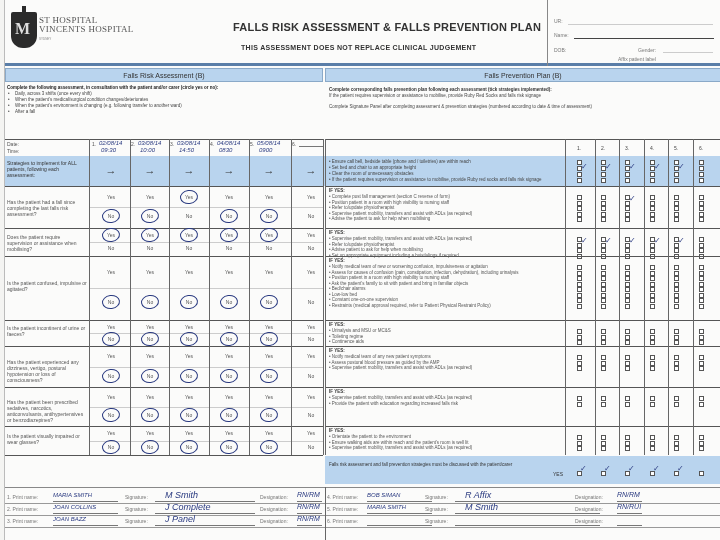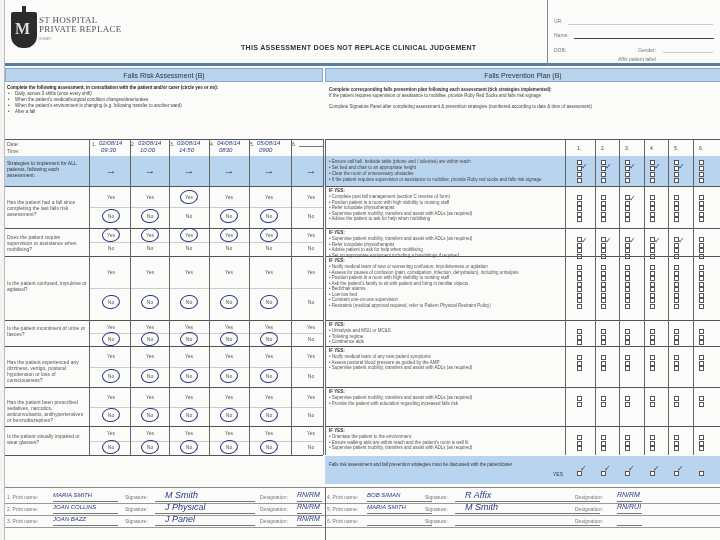--- a/index.html
+++ b/index.html
@@ -46,23 +46,24 @@
 </style>
 </head>
 <body>
 
 <div class="page">
 
   <div class="hdr">
     <div class="logo"></div>
     <div class="logo-text">
       <div>ST HOSPITAL</div>
-      <div>PRIVATE REPLACE</div>
+      <div>VINCENTS HOSPITAL</div>
     </div>
     <div class="logo-sub">SYDNEY</div>
+    <div class="title">FALLS RISK ASSESSMENT &amp; FALLS PREVENTION PLAN</div>
     <div class="subtitle">THIS ASSESSMENT DOES NOT REPLACE CLINICAL JUDGEMENT</div>
 
     <div class="pt-box">
       <div class="pt-row" style="top:18px">UR:</div>
       <div class="pt-line" style="left:20px;top:24px;width:145px"></div>
       <div class="pt-row" style="top:32px">Name:</div>
       <div class="pt-line" style="left:26px;top:38px;width:140px;background:#444"></div>
       <div class="pt-row" style="top:47px">DOB:</div>
       <div class="pt-row" style="left:90px;top:47px">Gender:</div>
       <div class="pt-line" style="left:115px;top:52px;width:50px"></div>
@@ -554,21 +555,21 @@
     <div class="hand" style="left:160px;top:490px;font-size:9px">M Smith</div>
     <div class="sig" style="left:255px;top:494px">Designation:</div>
     <div class="sigline" style="left:292px;top:501px;width:25px"></div>
     <div class="hand" style="left:292px;top:491px;font-size:7px">RN/RM</div>
     <div class="pt-line" style="left:0px;top:503px;width:320px;background:#999"></div>
     <div class="sig" style="left:2px;top:506px">2. Print name:</div>
     <div class="sigline" style="left:48px;top:513px;width:65px"></div>
     <div class="hand" style="left:48px;top:504px">JOAN COLLINS</div>
     <div class="sig" style="left:120px;top:506px">Signature:</div>
     <div class="sigline" style="left:150px;top:513px;width:100px"></div>
-    <div class="hand" style="left:160px;top:502px;font-size:9px">J Physical</div>
+    <div class="hand" style="left:160px;top:502px;font-size:9px">J Complete</div>
     <div class="sig" style="left:255px;top:506px">Designation:</div>
     <div class="sigline" style="left:292px;top:513px;width:25px"></div>
     <div class="hand" style="left:292px;top:503px;font-size:7px">RN/RM</div>
     <div class="pt-line" style="left:0px;top:515px;width:320px;background:#999"></div>
     <div class="sig" style="left:2px;top:518px">3. Print name:</div>
     <div class="sigline" style="left:48px;top:525px;width:65px"></div>
     <div class="hand" style="left:48px;top:516px">JOAN BAZZ</div>
     <div class="sig" style="left:120px;top:518px">Signature:</div>
     <div class="sigline" style="left:150px;top:525px;width:100px"></div>
     <div class="hand" style="left:160px;top:514px;font-size:9px">J Panel</div>

